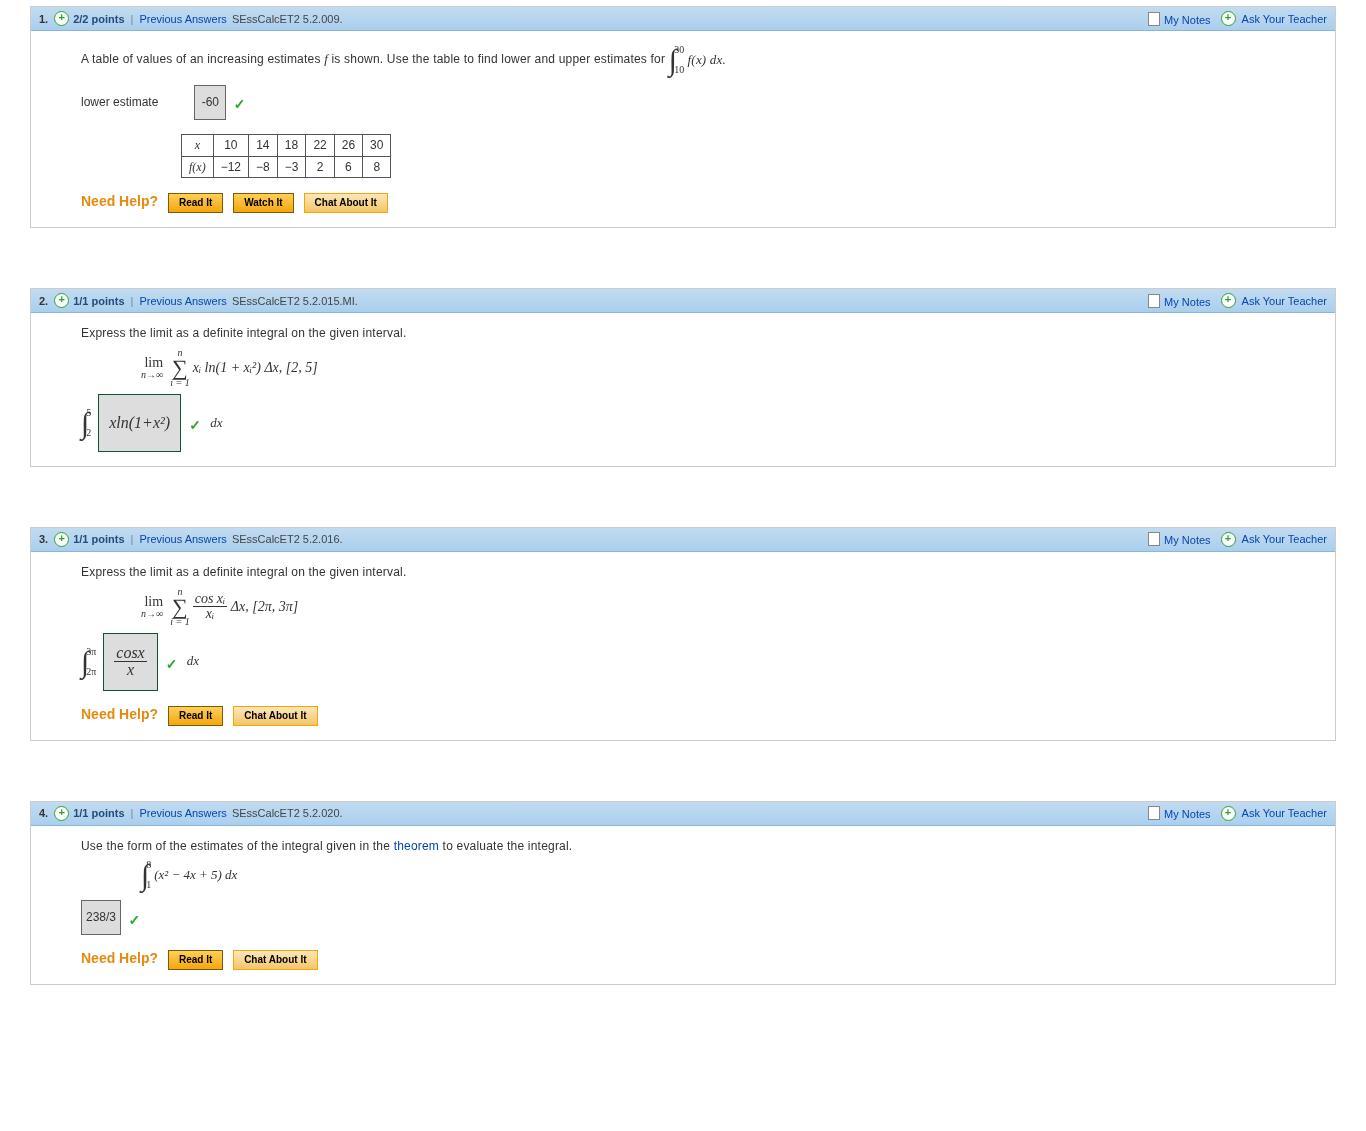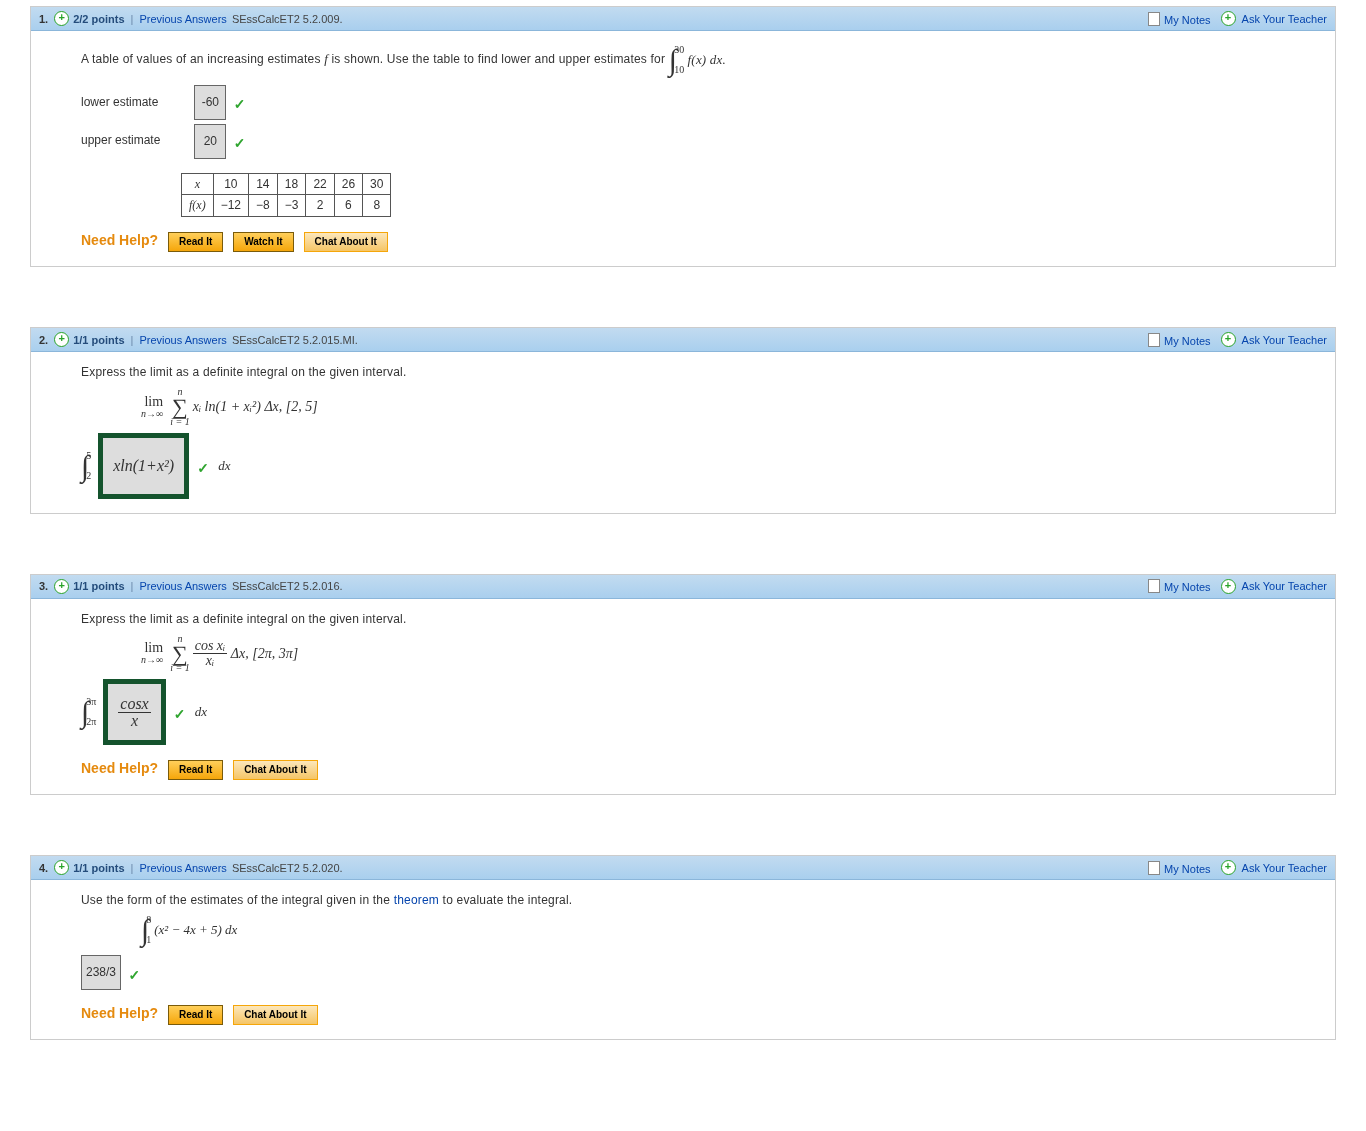--- a/index.html
+++ b/index.html
@@ -125,21 +125,21 @@
   .limstack { display: inline-flex; flex-direction: column; align-items: flex-end; line-height: 1; margin-right: 4px;}
   .limstack .sub { font-size: 10px; font-style: italic; }
   .bigsum { font-size: 22px; line-height: 0.9; }
   .sumwrap { display: inline-flex; flex-direction: column; align-items: center; margin: 0 3px; line-height: 1; }
   .sumwrap .top { font-size: 10px; font-style: italic; }
   .sumwrap .bot { font-size: 10px; font-style: italic; }
   .intwrap { display:inline-flex; align-items:center; font-family:"Times New Roman",serif; font-size:14px; }
   .bigint { font-size: 30px; line-height: 0.8; position:relative; }
   .intlims { display:inline-flex; flex-direction:column; justify-content:space-between; height:34px; font-size:10px; margin-left:-3px; margin-right:3px; }
   .bigbox {
-    border: 5px solid #14532d;
+    border: 1px solid #14532d;
     background: #ddd;
     display: inline-flex;
     align-items: center;
     justify-content: center;
     padding: 6px 10px;
     font-family: "Times New Roman", serif;
     font-size: 16px;
     margin: 0 4px;
   }
   .bigbox.mid { height: 44px;}
@@ -179,25 +179,20 @@
             <span>30</span>
             <span>10</span>
           </span>
         <span class="math-i" style="font-style:italic">f(x) dx.</span>
       </span>
     </span>
 
     <div class="est-row" style="margin-top:8px">
       <span class="est-label">lower estimate</span>
       <span class="ans-box">-60</span>
-      <span class="check"></span>
-    </div>
-    <div class="est-row">
-      <span class="est-label">upper estimate</span>
-      <span class="ans-box">20</span>
       <span class="check"></span>
     </div>
 
     <table class="data" style="margin-left:100px">
       <tbody>
           <tr>
         <td class="math-i">x</td>
         <td>10</td>
         <td>14</td>
         <td>18</td>

